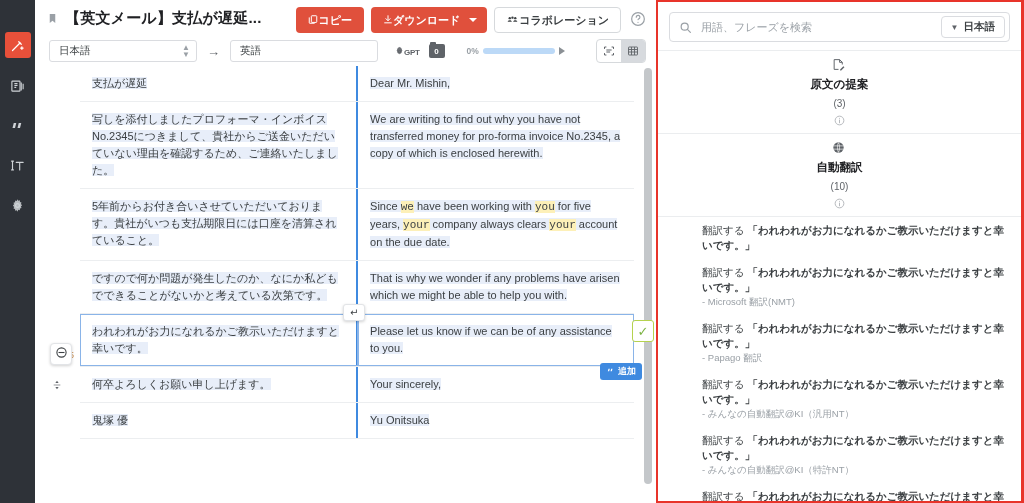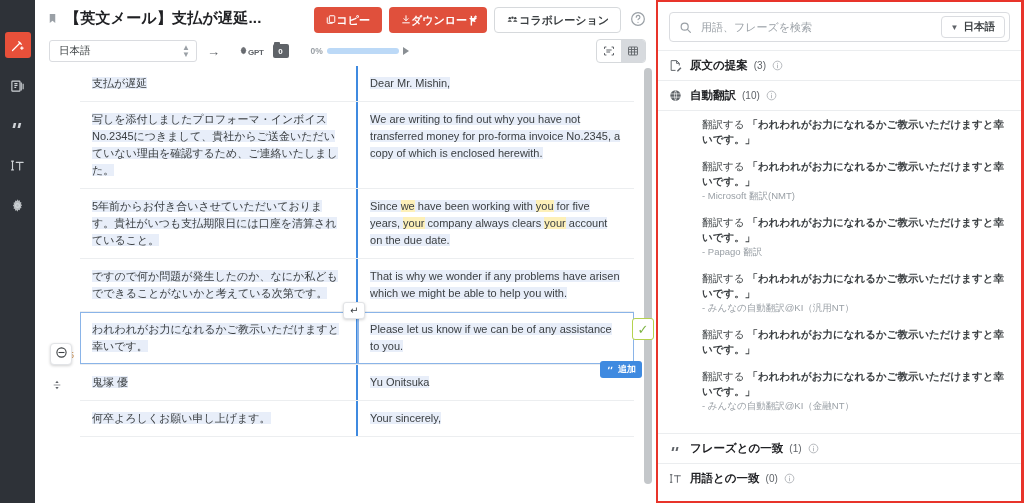--- a/index.html
+++ b/index.html
@@ -64,21 +64,21 @@
   .btn {
     height: 26px;
     display: inline-flex; align-items: center; 
     padding: 0 11px;
     font-size: 11px; font-weight: bold;
     border-radius: 4px;
     border: 1px solid transparent;
     cursor: pointer; white-space: nowrap;
   }
   .btn-red { background: #e0503c; color: #fff; }
-  .btn-red.dl { padding-right: 8px; position: relative; }
+  .btn-red.dl { padding-right: 26px; position: relative; }
   .btn-caret {
     position: absolute; right: 9px; top: 50%;
     width: 0; height: 0;
     border-left: 4px solid transparent;
     border-right: 4px solid transparent;
     border-top: 4px solid #fff;
     transform: translateY(-2px);
   }
   .btn-white { background: #fff; color: #3c4043; border-color: #d6d9dc; }
   .help-icon { width: 18px; height: 18px; color: #9aa0a6; margin-left: 2px; }
@@ -178,21 +178,21 @@
   }
   .cell {
     padding: 9px 12px 9px 12px;
     font-size: 11px; line-height: 17px;
     color: #3c4043;
     position: relative;
   }
   .cell.src { width: 50.2%; border-right: 2px solid #3f8ae0; }
   .cell.tgt { width: 49.8%; }
   .hl { background: #e8eef9; }
-  .hl-y { background: #fdf0b8; }
+  .hl-y { background: #fdf0b8; font-family: Liberation Mono, monospace; }
   .seg-row.active .cell.src,
   .seg-row.active .cell.tgt { outline: 1px solid #8ab4e8; outline-offset: -1px; }
   .seg-row.active { z-index: 5; }
 
   .check-box {
     position: absolute; right: -20px; top: 6px;
     width: 22px; height: 22px;
     border: 1px solid #b5d24f; border-radius: 3px;
     background: #fff;
     display: flex; align-items: center; justify-content: center;
@@ -259,20 +259,21 @@
     padding: 0 9px; font-size: 10.5px; font-weight: bold; color: #3c4043;
     cursor: pointer; background: #fff;
   }
   .chev { font-size: 8px; color: #5f6368; }
 
   .sec {
     border-top: 1px solid #ebedef;
     padding: 7px 11px;
     display: flex; align-items: center; gap: 6px;
     cursor: pointer;
+    flex-direction: column;
   }
   .sec-ico { color: #5f6368; display: flex; align-items: center; width: 15px; }
   .sec-title { font-size: 11.5px; font-weight: bold; color: #202124; }
   .sec-count { font-size: 10px; color: #5f6368; }
   .info-ico { color: #b0b4b8; font-size: 10px; display: flex; align-items: center; }
 
   .suggest-list { padding: 6px 11px 8px 44px; border-top: 1px solid #ebedef; }
   .sug { margin-bottom: 12px; }
   .sug-line { font-size: 10.5px; color: #3c4043; line-height: 15px; }
   .sug-line b { font-weight: bold; }
@@ -377,20 +378,23 @@
           </svg>
       </span>
     </div>
 
     <div class="lang-bar">
       <div class="select">
         <span class="lbl">日本語</span>
         <span class="spinner-arrows">▲<br>▼</span>
       </div>
       <span class="arrow-right">→</span>
+      <div class="select">
+        <span class="lbl">英語</span>
+      </div>
 
       <div class="tb-icons">
         <span class="gpt-icon">
           <svg width="11" height="11" viewBox="0 0 24 24" fill="currentColor">
               <path d="M12 8.5a3.5 3.5 0 100 7 3.5 3.5 0 000-7zm0 5.2a1.7 1.7 0 110-3.4 1.7 1.7 0 010 3.4z"></path>
               <path d="M12 1.5l1.1 2 2.2-.5.3 2.3 2.1.9-.8 2.1 1.6 1.7-1.6 1.7.8 2.1-2.1.9-.3 2.3-2.2-.5L12 18.5l-1.1-2-2.2.5-.3-2.3-2.1-.9.8-2.1L5.5 10l1.6-1.7-.8-2.1 2.1-.9.3-2.3 2.2.5z" opacity=".9"></path>
             </svg>
           <span class="gpt-txt">GPT</span>
         </span>
         <span class="cnt-box">0</span>
@@ -461,26 +465,26 @@
             <div class="cell tgt"><span class="hl">Please let us know if we can be of any assistance to you.</span><div class="check-box">
                 <span>✓</span>
               </div><div class="add-chip">
                 <span><svg width="9" height="8" viewBox="0 0 24 24" fill="currentColor">
                     <path d="M4 16h4l2-8H6l-2 8zm8 0h4l2-8h-4l-2 8z"></path>
                   </svg></span>
                 <span>追加</span>
               </div><div class="enter-chip">↵</div></div>
           </div>
           <div class="seg-row">
+            <div class="cell src"><span class="hl">何卒よろしくお願い申し上げます。</span></div>
+            <div class="cell tgt"><span class="hl">Your sincerely,</span></div>
+          </div>
+          <div class="seg-row">
             <div class="cell src"><span class="hl">鬼塚 優</span></div>
             <div class="cell tgt"><span class="hl">Yu Onitsuka</span></div>
-          </div>
-          <div class="seg-row">
-            <div class="cell src"><span class="hl">何卒よろしくお願い申し上げます。</span></div>
-            <div class="cell tgt"><span class="hl">Your sincerely,</span></div>
           </div>
         </div>
 
       <div class="vscroll">
         <div class="vscroll-track">
           <div class="vscroll-thumb"></div>
 
         </div>
       </div>
     </div>
@@ -549,20 +553,21 @@
           <div class="sug">
             <div class="sug-line"><span>翻訳する</span> <b>「われわれがお力になれるかご教示いただけますと幸いです。」</b></div>
             <div class="sug-src">- Papago 翻訳</div>
           </div>
           <div class="sug">
             <div class="sug-line"><span>翻訳する</span> <b>「われわれがお力になれるかご教示いただけますと幸いです。」</b></div>
             <div class="sug-src">- みんなの自動翻訳@KI（汎用NT）</div>
           </div>
           <div class="sug">
             <div class="sug-line"><span>翻訳する</span> <b>「われわれがお力になれるかご教示いただけますと幸いです。」</b></div>
+            <div class="sug-src">- みんなの自動翻訳@KI（特許NT）</div>
           </div>
           <div class="sug">
             <div class="sug-line"><span>翻訳する</span> <b>「われわれがお力になれるかご教示いただけますと幸いです。」</b></div>
             <div class="sug-src">- みんなの自動翻訳@KI（金融NT）</div>
           </div>
         </div>
         <div class="sec">
           <span class="sec-ico">
             <svg width="13" height="12" viewBox="0 0 24 24" fill="currentColor">
               <path d="M4 16h4l2-8H6l-2 8zm8 0h4l2-8h-4l-2 8z"></path>

